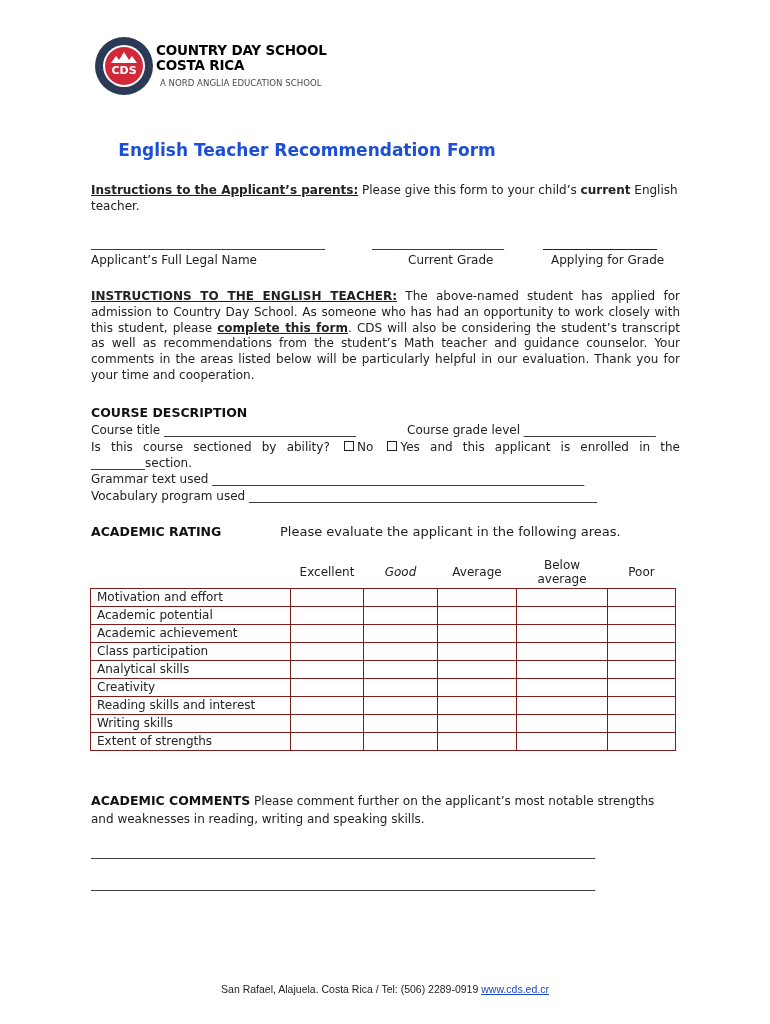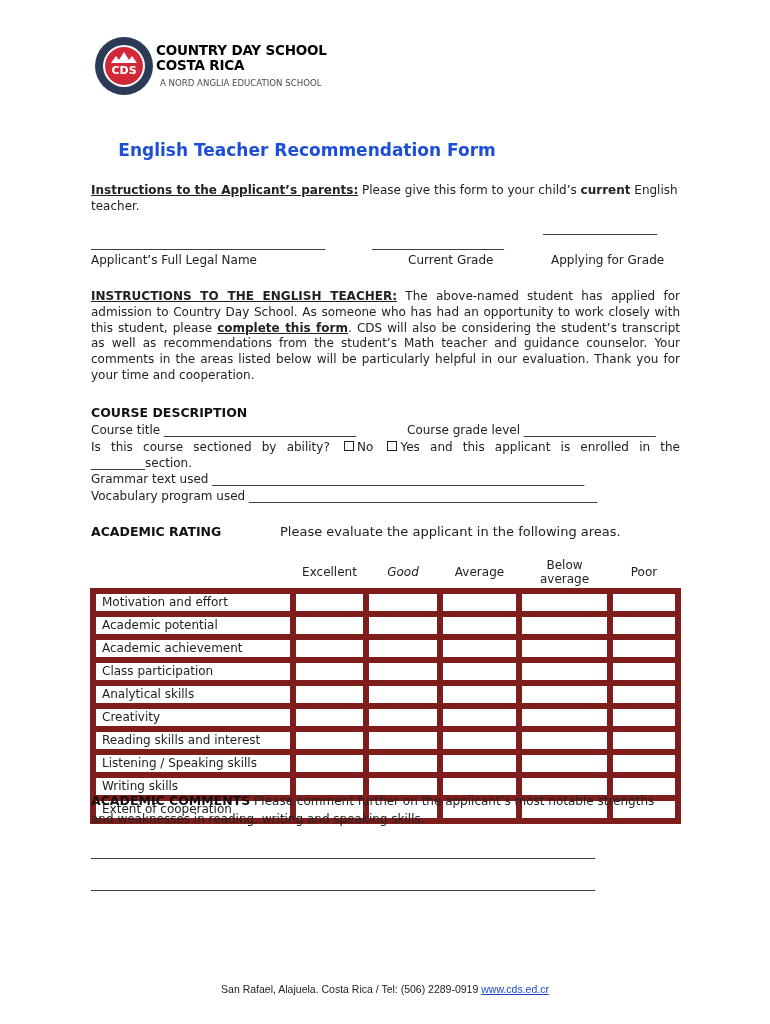--- a/index.html
+++ b/index.html
@@ -16,21 +16,21 @@
   .title { left: 0; width: 614px; top: 140px; text-align: center; font-size: 17px; font-weight: bold; color: #1d4ed8; }
   .para { left: 91px; width: 589px; font-size: 12px; line-height: 15.8px; color: #222; }
   .just { text-align: justify; }
   .u-bold { font-weight: bold; text-decoration: underline; }
   .bold { font-weight: bold; }
   .line-row { font-size: 12px; color: #222; white-space: nowrap; }
   .head { font-size: 12.5px; font-weight: bold; color: #111; }
 
   table.rating { position: absolute; left: 90px; top: 555px; border-collapse: collapse; font-size: 12px; color: #222; }
   table.rating th { font-weight: normal; text-align: center; vertical-align: middle; height: 33px; padding: 0; line-height: 14px; }
-  table.rating td { border: 6px solid #7f1d1d; height: 17px; padding: 0 0 0 6px; line-height: 17px; white-space: nowrap; }
+  table.rating td { border: 1px solid #7f1d1d; height: 17px; padding: 0 0 0 6px; line-height: 17px; white-space: nowrap; }
   table.rating td.cell { padding: 0; }
 
   .footer { left: 0; width: 770px; top: 983px; text-align: center; font-size: 10.5px; color: #222; font-family: "Liberation Sans", sans-serif; }
   .footer a { color: #1a47c8; text-decoration: underline; }
 </style>
 </head>
 <body>
 
 <div class="abs logo">
   <svg class="seal" viewBox="0 0 60 60">
@@ -46,21 +46,21 @@
 </div>
 
 <div class="abs title">English Teacher Recommendation Form</div>
 
 <div class="abs para" style="top:183px;">
   <span class="u-bold">Instructions to the Applicant’s parents:</span><span> Please give this form to your child’s </span><span class="bold">current</span><span> English teacher.</span>
 </div>
 
 <div class="abs line-row" style="left:91px; top:236px; width:280px; overflow:hidden;">_______________________________________</div>
 <div class="abs line-row" style="left:372px; top:236px; width:152px; overflow:hidden;">______________________</div>
-<div class="abs line-row" style="left:543px; top:221px; width:133px; overflow:hidden;">___________________</div>
+<div class="abs line-row" style="left:543px; top:236px; width:133px; overflow:hidden;font-weight:bold;">___________________</div>
 <div class="abs line-row" style="left:91px; top:253px;">Applicant’s Full Legal Name</div>
 <div class="abs line-row" style="left:408px; top:253px;">Current Grade</div>
 <div class="abs line-row" style="left:551px; top:253px;">Applying for Grade</div>
 
 <div class="abs para just" style="top:289px;">
   <span class="u-bold">INSTRUCTIONS TO THE ENGLISH TEACHER:</span><span> The above-named student has applied for admission to Country Day School.  As someone who has had an opportunity to work closely with this student, please </span><span class="u-bold">complete this form</span><span>.  CDS will also be considering the student’s transcript as well as recommendations from the student’s Math teacher and guidance counselor.  Your comments in the areas listed below will be particularly helpful in our evaluation.  Thank you for your time and cooperation.</span>
 </div>
 
 <div class="abs head" style="left:91px; top:405px;">COURSE DESCRIPTION</div>
 <div class="abs line-row" style="left:91px; top:423px;">
@@ -151,37 +151,29 @@
       </tr>
     <tr>
         <td>Reading skills and interest</td>
         <td class="cell"></td>
         <td class="cell"></td>
         <td class="cell"></td>
         <td class="cell"></td>
         <td class="cell"></td>
       </tr>
     <tr>
-        <td>Listening / Speaking skills</td>
-        <td class="cell"></td>
-        <td class="cell"></td>
-        <td class="cell"></td>
-        <td class="cell"></td>
-        <td class="cell"></td>
-      </tr>
-    <tr>
         <td>Writing skills</td>
         <td class="cell"></td>
         <td class="cell"></td>
         <td class="cell"></td>
         <td class="cell"></td>
         <td class="cell"></td>
       </tr>
     <tr>
-        <td>Extent of cooperation</td>
+        <td>Extent of strengths</td>
         <td class="cell"></td>
         <td class="cell"></td>
         <td class="cell"></td>
         <td class="cell"></td>
         <td class="cell"></td>
       </tr>
   </tbody>
 </table>
 
 <div class="abs para" style="top:792px; line-height:18px;">

